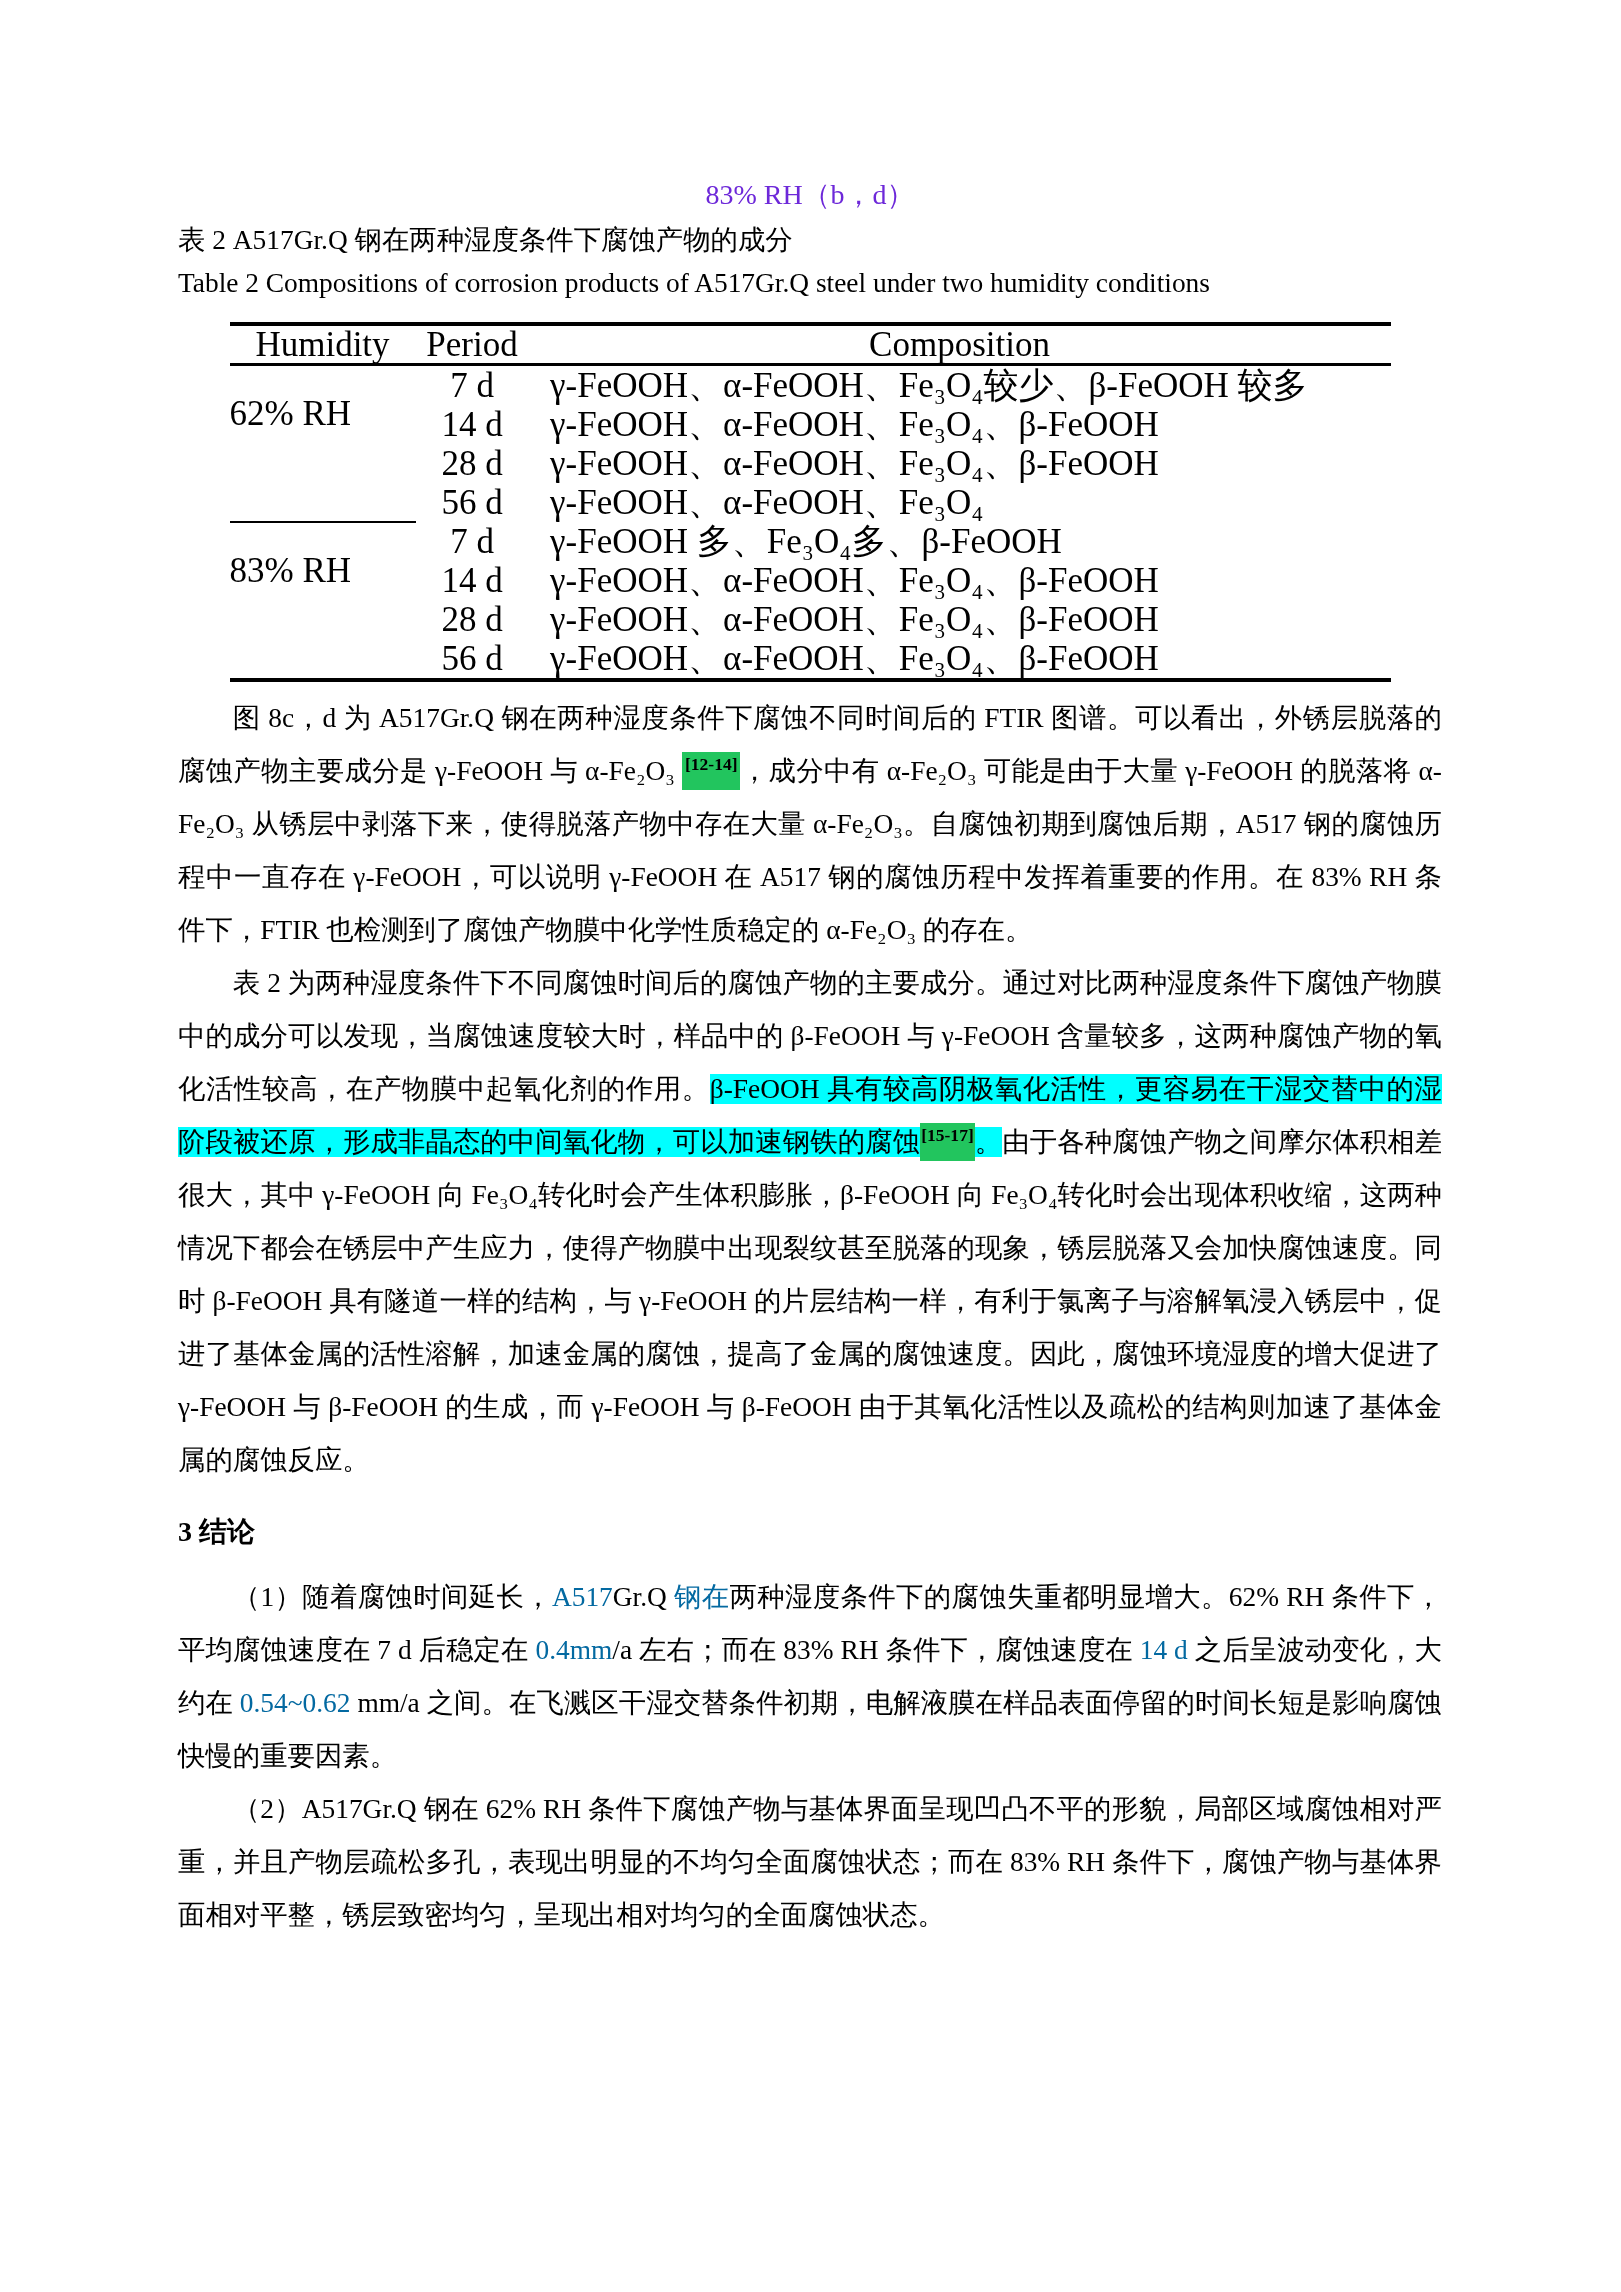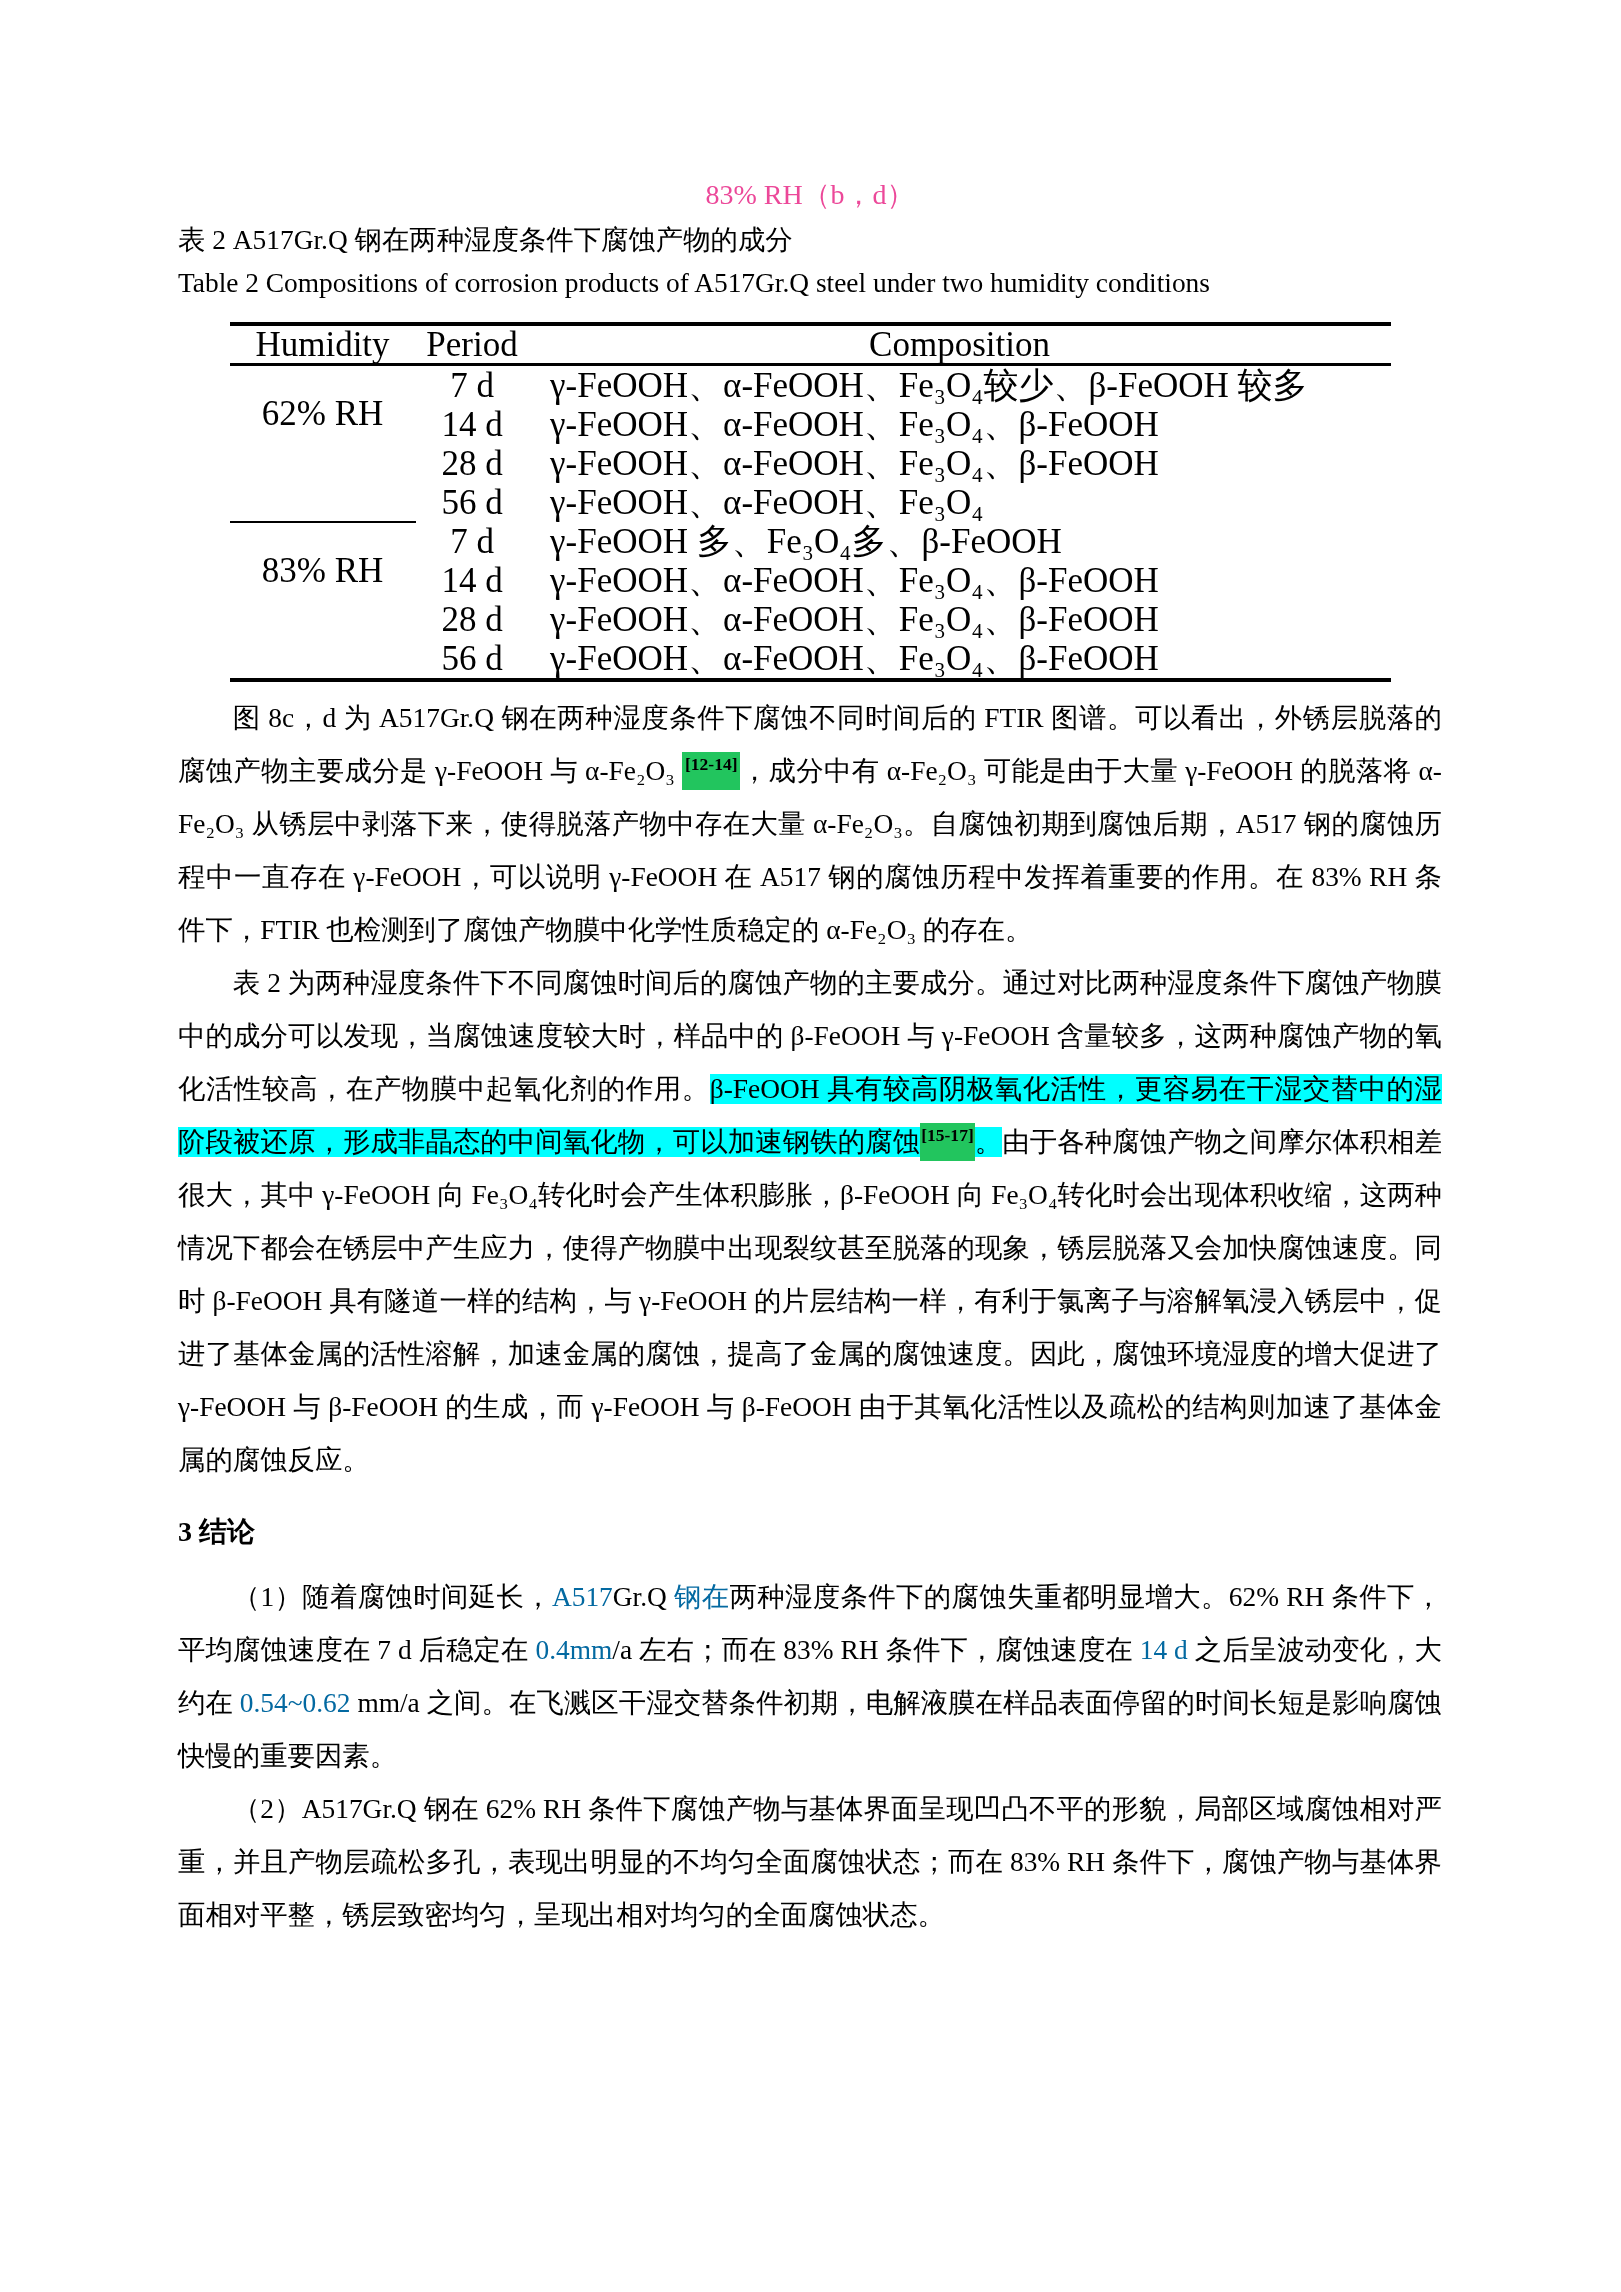--- a/index.html
+++ b/index.html
@@ -14,21 +14,21 @@
     color: #000000;
     overflow: hidden;
   }
   .content {
     width: 1264px;
     margin-left: 178px;
     padding-top: 176px;
   }
   .fig-label {
     text-align: center;
-    color: #ec4899;
+    color: #6d28d9;
     font-size: 28px;
     line-height: 37px;
     margin-bottom: 5.9px;
   }
   .caption {
     font-size: 27.4px;
     line-height: 43px;
   }
   table.data-table {
     border-collapse: collapse;
@@ -48,21 +48,20 @@
   }
   table.data-table td {
     height: 39px;
     padding: 0;
     line-height: 39px;
     vertical-align: middle;
   }
   .col-humidity { width: 186px; }
   .col-period   { width: 113px; }
   .cell-humidity {
-    text-align: center;
     vertical-align: top !important;
     padding-top: 27.4px !important;
   }
   .group-divider { border-top: 2.9px solid #000; }
   .cell-period { text-align: center; }
   .cell-composition { text-align: left; padding-left: 21.6px !important; }
   .body-text p {
     font-size: 27.4px;
     line-height: 53px;
     text-align: justify;

